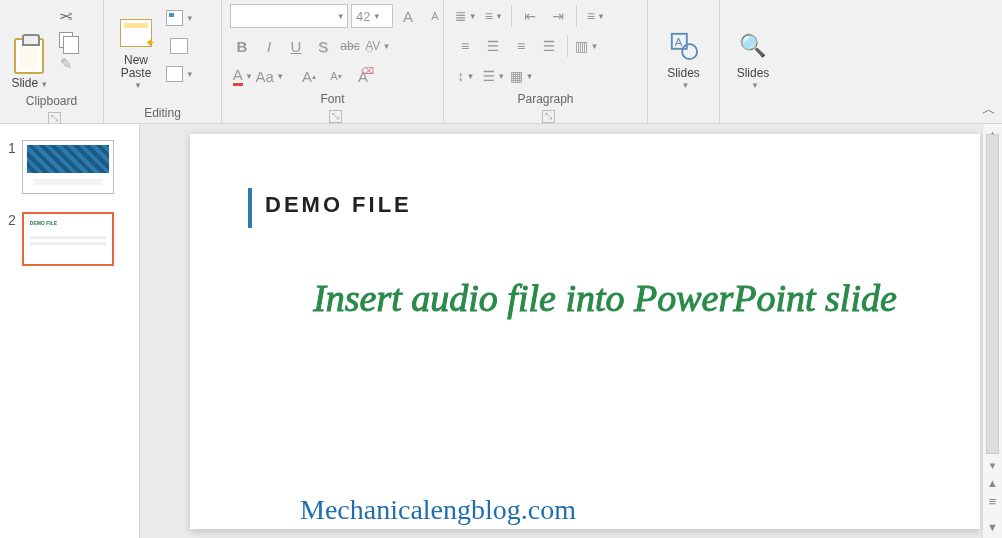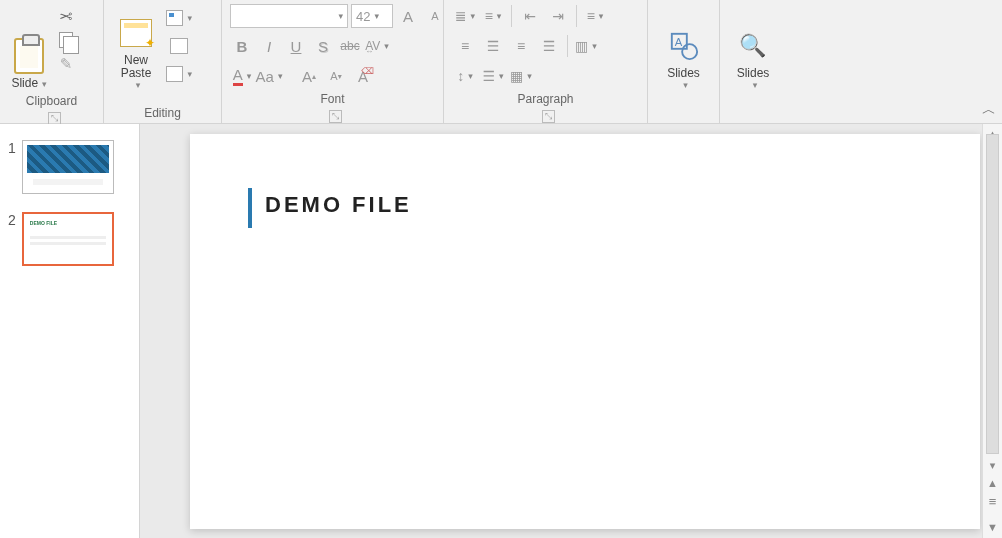--- a/index.html
+++ b/index.html
@@ -307,21 +307,23 @@
         <div class="thumb2-line" style="top:22px"></div>
         <div class="thumb2-line" style="top:28px"></div>
       </div>
     </div>
   </div>
 
   <div class="slide-area">
     <div class="slide">
       <div class="slide-title-bar"></div>
       <div class="slide-title">DEMO FILE</div>
-    </div>
+      <div class="slide-text">Insert audio file into PowerPoint slide</div>
+    </div>
+    <div class="watermark">Mechanicalengblog.com</div>
 
     <div class="vscroll">
       <div class="arrowbtn top-arrow">
           <span>▴</span>
         </div>
       <div class="thumb-bar-s"></div>
       <div class="arrowbtn bot-arrow">
           <span>▾</span>
         </div>
       <div class="arrowbtn double-up">

